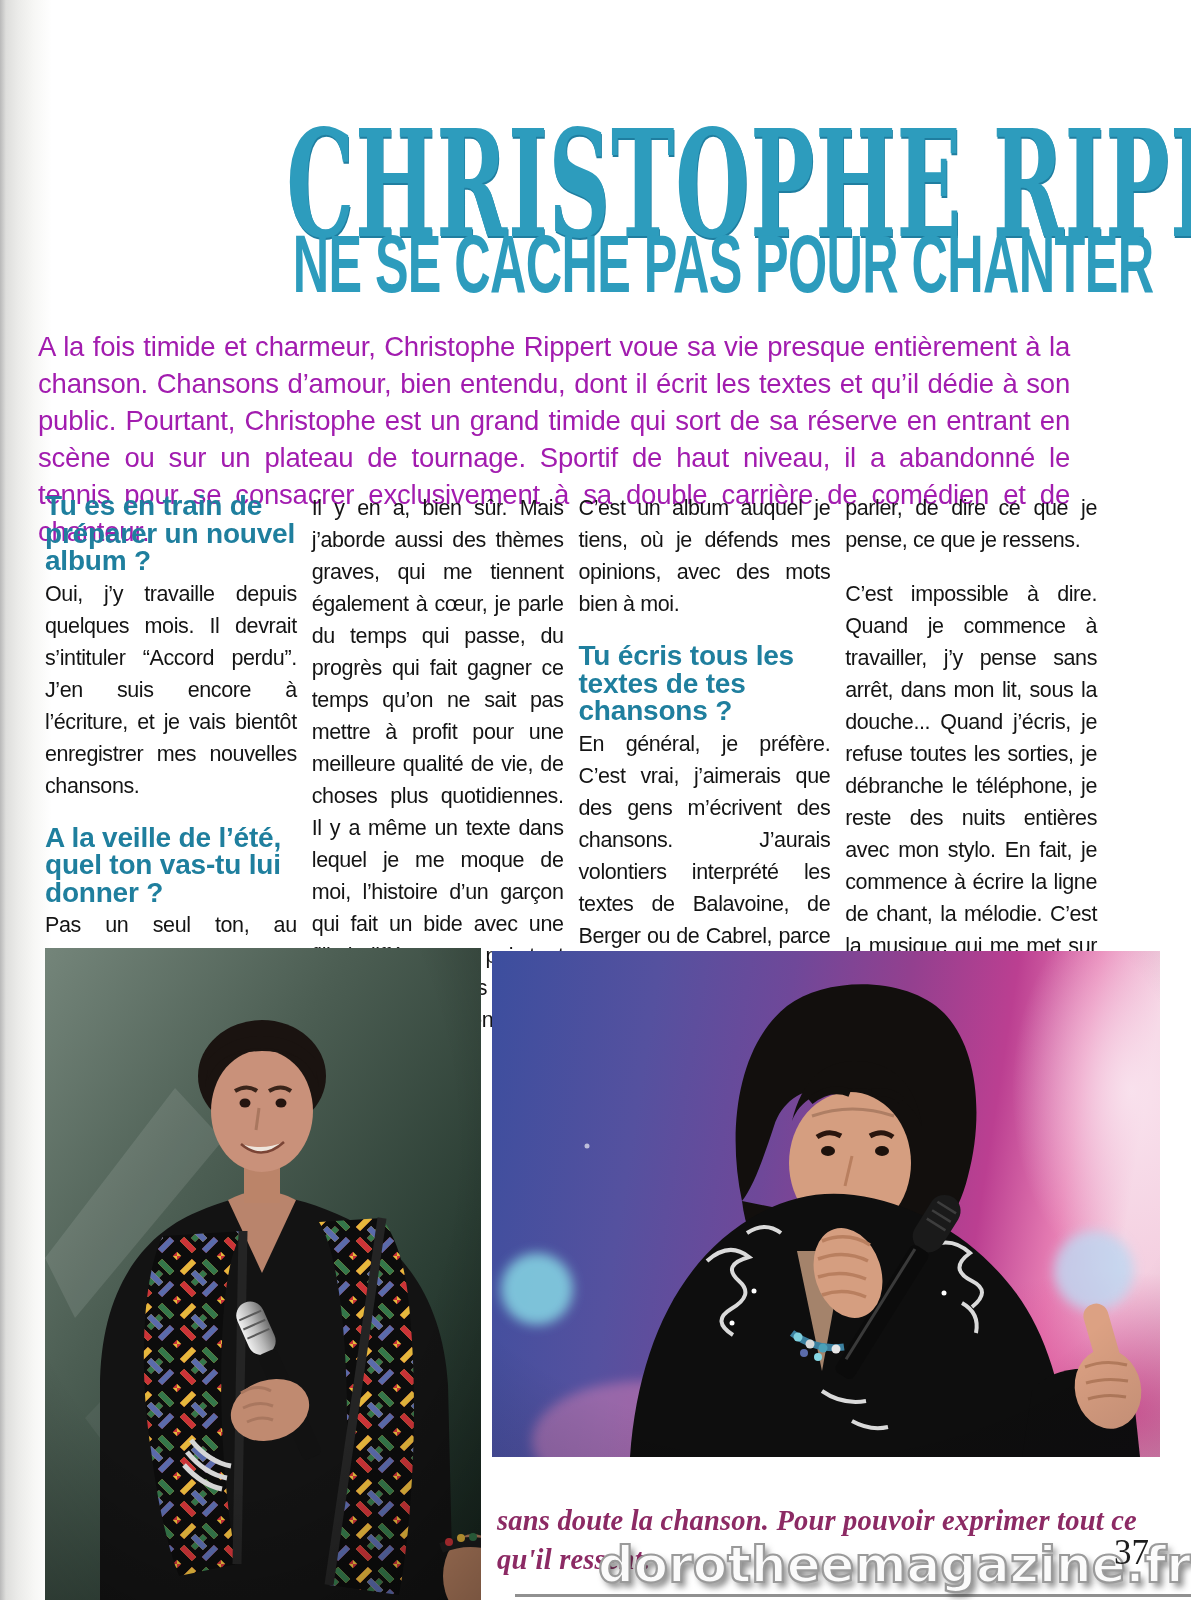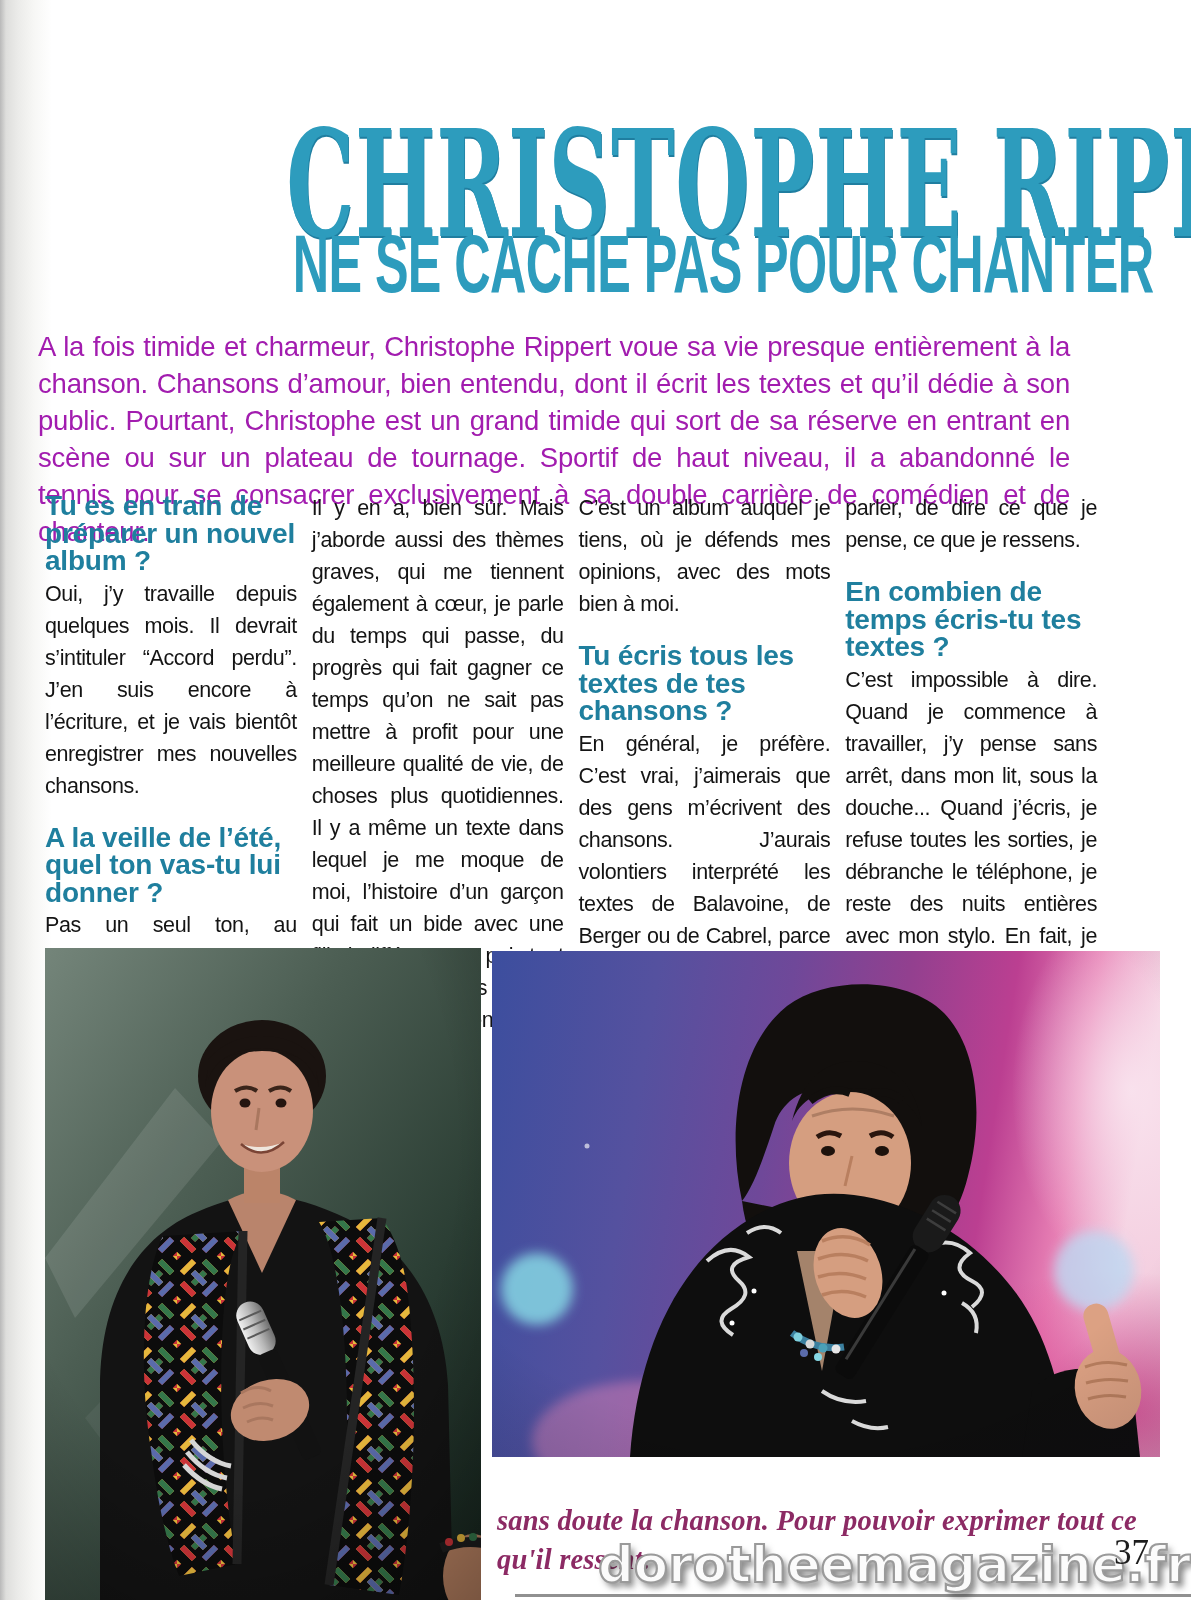--- a/index.html
+++ b/index.html
@@ -75,21 +75,20 @@
   <div class="col">
     <p class="a">Il y en a, bien sûr. Mais j’aborde aussi des thèmes graves, qui me tiennent également à cœur, je parle du temps qui passe, du progrès qui fait gagner ce temps qu’on ne sait pas mettre à profit pour une meilleure qualité de vie, de choses plus quotidiennes. Il y a même un texte dans lequel je me moque de moi, l’histoire d’un garçon qui fait un bide avec une fille indifférente. Et puis tout plein de chansons qui ont trait aux sentiments, aux rencontres.</p>
   </div>
   <div class="col">
     <p class="a">C’est un album auquel je tiens, où je défends mes opinions, avec des mots bien à moi.</p>
     <h3 class="q">Tu écris tous les textes de tes chansons ?</h3>
     <p class="a">En général, je préfère. C’est vrai, j’aimerais que des gens m’écrivent des chansons. J’aurais volontiers interprété les textes de Balavoine, de Berger ou de Cabrel, parce qu’ils sont authentiques. Mais je suis un jeune avec un public jeune. J’ai toujours l’impression d’avoir été choisi parmi la foule et qu’on me dit : parle ! Et j’ai envie de</p>
   </div>
   <div class="col">
     <p class="a">parler, de dire ce que je pense, ce que je ressens.</p>
-    <h3 class="q">En combien de temps écris-tu tes textes ?</h3>
     <p class="a">C’est impossible à dire. Quand je commence à travailler, j’y pense sans arrêt, dans mon lit, sous la douche... Quand j’écris, je refuse toutes les sorties, je débranche le téléphone, je reste des nuits entières avec mon stylo. En fait, je commence à écrire la ligne de chant, la mélodie. C’est la musique qui me met sur la voie. Puis j’écris les textes qu’ensuite je corrige.</p>
   </div>
 </div>
 
 <div class="photo-left">
   <svg viewBox="0 0 436 652" preserveAspectRatio="none">
     <defs>
       <linearGradient id="lpbg" x1="0" y1="0" x2="1" y2="1">
         <stop offset="0" stop-color="#74857a"></stop>
           <stop offset="0.35" stop-color="#4c5e53"></stop>

